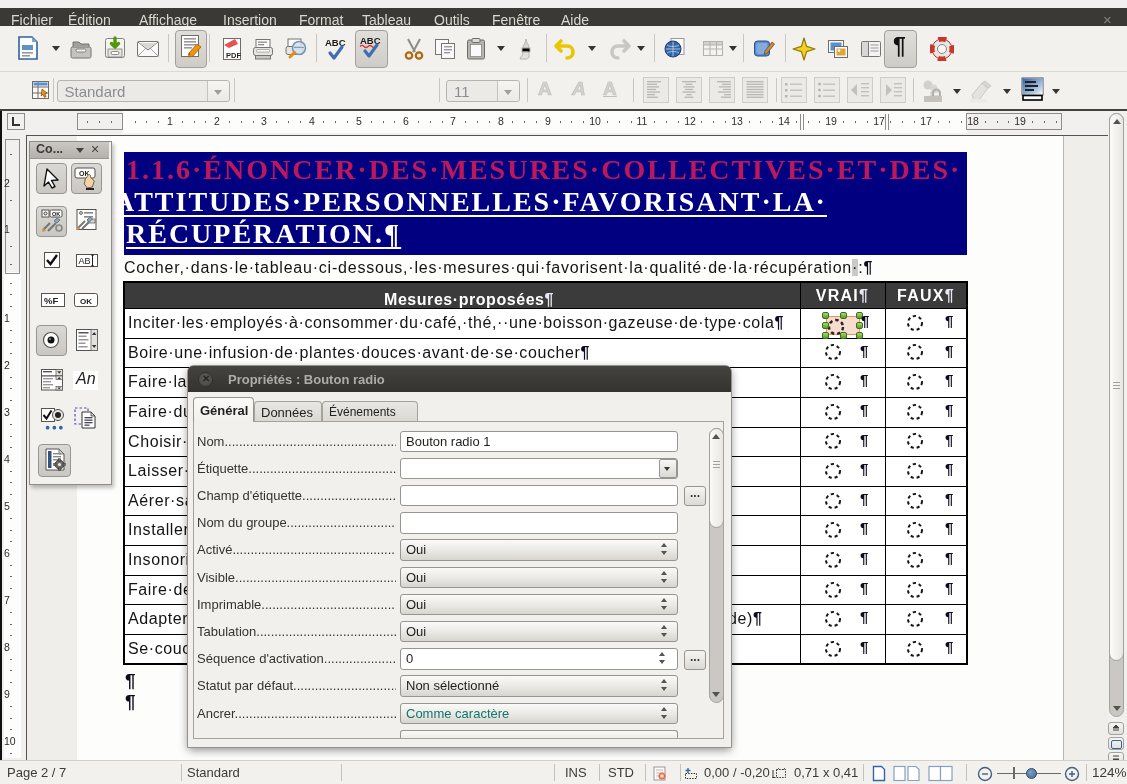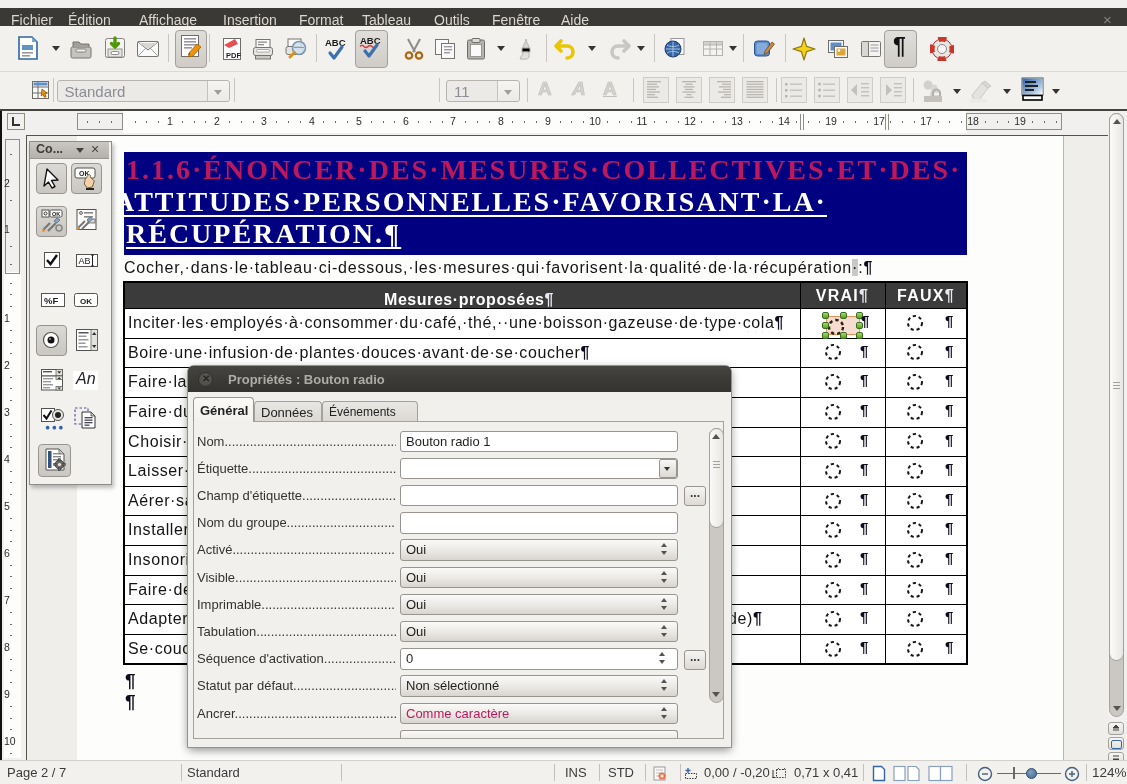--- a/index.html
+++ b/index.html
@@ -802,21 +802,21 @@
 <div class="abs" style="left:399.5px;top:648.1px;width:278px;height:21.5px;border:1px solid #989590;border-radius:3px;background:#fff;box-sizing:border-box;"></div>
 <div class="abs" style="left:406px;top:651.1px;font-size:13px;color:#211f1c;">0</div>
 <div class="spin abs" style="left:659px;top:652.1px;"></div>
 <div class="dots3 abs" style="left:684px;top:649.6px;">...</div>
 <div class="abs" style="left:197px;top:678.3px;width:199px;font-size:13px;color:#35332f;white-space:nowrap;overflow:hidden;">Statut par défaut......................................................................</div>
 <div class="abs" style="left:399.5px;top:675.3px;width:278px;height:21.5px;border:1px solid #989590;border-radius:3px;background:linear-gradient(#fbfaf9 0%,#eae8e4 55%,#d8d5cf 100%);box-sizing:border-box;"></div>
 <div class="abs" style="left:406px;top:678.3px;font-size:13px;color:#211f1c;">Non sélectionné</div>
 <div class="spin abs" style="left:661px;top:679.3px;"></div>
 <div class="abs" style="left:197px;top:705.5px;width:199px;font-size:13px;color:#35332f;white-space:nowrap;overflow:hidden;">Ancrer......................................................................</div>
 <div class="abs" style="left:399.5px;top:702.5px;width:278px;height:21.5px;border:1px solid #989590;border-radius:3px;background:linear-gradient(#fbfaf9 0%,#eae8e4 55%,#d8d5cf 100%);box-sizing:border-box;"></div>
-<div class="abs" style="left:406px;top:705.5px;font-size:13px;color:#be185d;">Comme caractère</div>
+<div class="abs" style="left:406px;top:705.5px;font-size:13px;color:#0f766e;">Comme caractère</div>
 <div class="spin abs" style="left:661px;top:706.5px;"></div>
 <div class="abs" style="left:399.5px;top:729.7px;width:278px;height:8.8px;border:1px solid #989590;border-bottom:none;border-radius:3px 3px 0 0;background:linear-gradient(#f9f8f6,#efede9);box-sizing:border-box;"></div>
 <div class="abs" style="left:708.5px;top:428px;width:15px;height:275px;background:#cbc8c3;border:1px solid #a5a29c;border-radius:8px;box-sizing:border-box;"></div>
 <div class="abs" style="left:708.5px;top:428px;width:15px;height:100px;background:linear-gradient(90deg,#fafaf9,#e8e6e2);border:1px solid #a5a29c;border-radius:8px;box-sizing:border-box;"></div>
 <div class="abs" style="left:712.0px;top:434px;width:0;height:0;border-left:4px solid transparent;border-right:4px solid transparent;border-bottom:5px solid #55534f;"></div>
 <div class="abs" style="left:712.5px;top:461px;width:7px;height:1px;background:#a5a29c;"></div>
 <div class="abs" style="left:712.5px;top:464px;width:7px;height:1px;background:#a5a29c;"></div>
 <div class="abs" style="left:712.5px;top:467px;width:7px;height:1px;background:#a5a29c;"></div>
 <div class="abs" style="left:712.0px;top:692px;width:0;height:0;border-left:4px solid transparent;border-right:4px solid transparent;border-top:5px solid #55534f;"></div>
 

